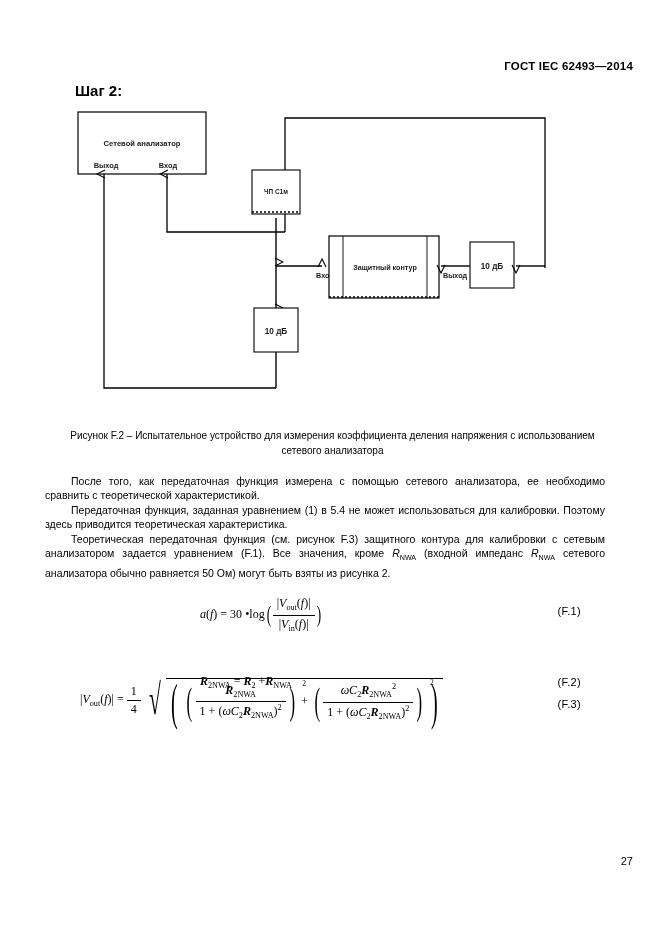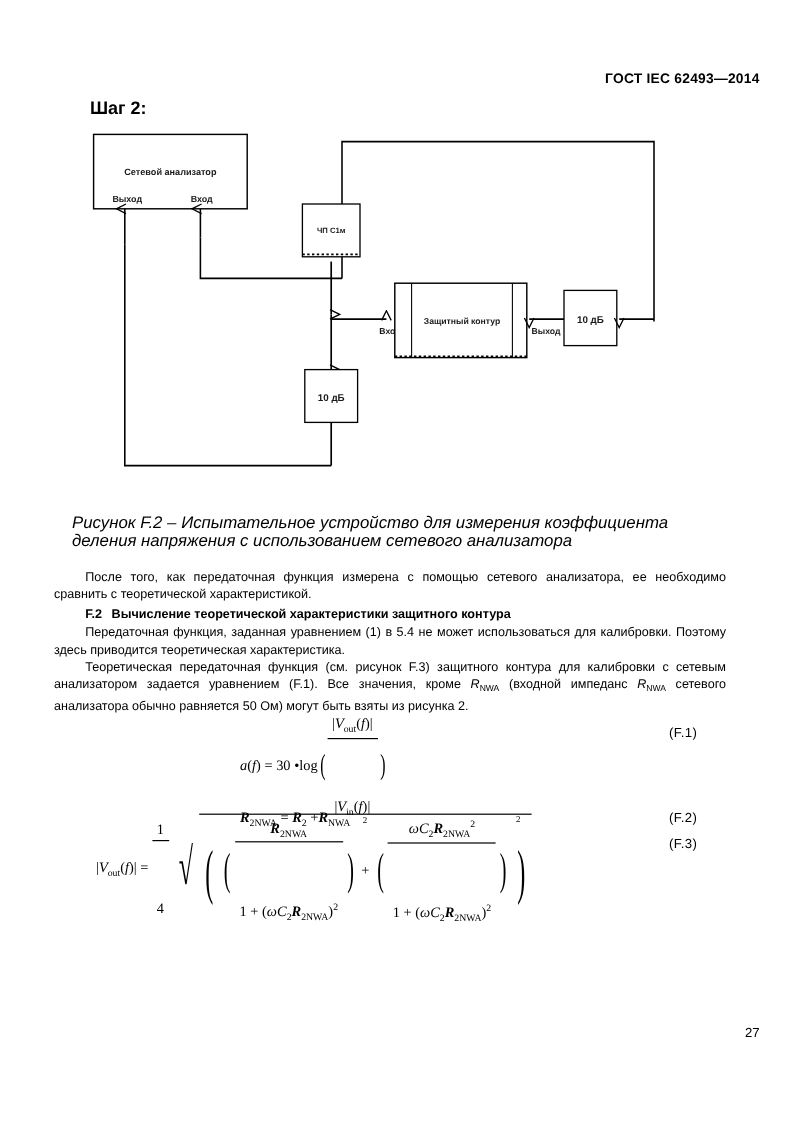--- a/index.html
+++ b/index.html
@@ -54,24 +54,24 @@
     font-family: "Liberation Sans", sans-serif;
     fill: #1a1a1a;
   }
 
   
   #figure-caption {
     position: absolute;
     left: 60px;
     top: 428px;
     width: 545px;
-    font-size: 14px;
+    text-align: center;
+    font-size: 10px;
     line-height: 15px;
     color: #000;
-    font-style: italic;
   }
 
   
   #body-text {
     position: absolute;
     left: 45px;
     top: 474px;
     width: 560px;
     font-size: 10.5px;
     line-height: 14.4px;
@@ -121,21 +121,21 @@
   .mb { font-style: italic; font-weight: bold; }
   sub { font-size: 0.68em; font-style: normal; }
   sup { font-size: 0.68em; font-style: normal; }
   .mfrac {
     display: inline-block;
     vertical-align: middle;
     text-align: center;
     line-height: 1.25;
   }
   .mfrac > .num { display: block; padding: 0 4px 1px 4px; border-bottom: 1px solid #000; }
-  .mfrac > .den { display: block; padding: 1px 4px 0 4px; margin-top: 48px; }
+  .mfrac > .den { display: block; padding: 1px 4px 0 4px; }
   .paren-tall {
     display: inline-block;
     vertical-align: middle;
     font-size: 2.0em;
     font-weight: 300;
     transform: scaleX(0.55);
     line-height: 0.8;
   }
   .paren-xtall {
     display: inline-block;
@@ -255,23 +255,20 @@
 
   <div id="figure-caption">
     <span>Рисунок F.2 – Испытательное устройство для измерения коэффициента деления напряжения с</span>
     <span>использованием сетевого анализатора</span>
   </div>
 
   <div id="body-text">
 
     <p class="para">После того, как передаточная функция измерена с помощью сетевого анализатора, ее необходимо сравнить с теоретической характеристикой.</p>
 
-    <p class="section-head">
-      <span class="sec-num">F.2</span><span>Вычисление теоретической характеристики защитного контура</span>
-    </p>
 
     <p class="para">Передаточная функция, заданная уравнением (1) в 5.4 не может использоваться для калибровки. Поэтому здесь приводится теоретическая характеристика.</p>
 
     <p class="para"><span>Теоретическая передаточная функция (см. рисунок F.3) защитного контура для калибровки с сетевым анализатором задается уравнением (F.1). Все значения, кроме </span><span class="mi">R</span><sub>NWA</sub><span> (входной импеданс </span><span class="mi">R</span><sub>NWA</sub><span> сетевого анализатора обычно равняется 50 Ом) могут быть взяты из рисунка 2.</span></p>
   </div>
 
   <div class="eqn-row" id="eqn-f1">
     <div class="eqn-body math">
       <span class="mi">a</span>(<span class="mi">f</span>)
       <span>= 30</span>

